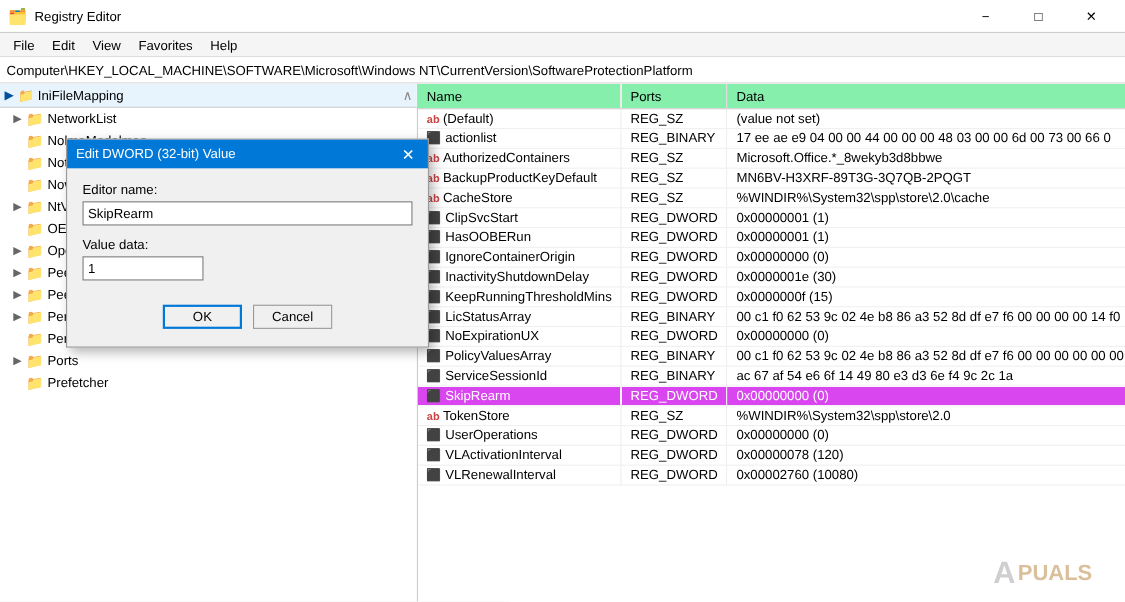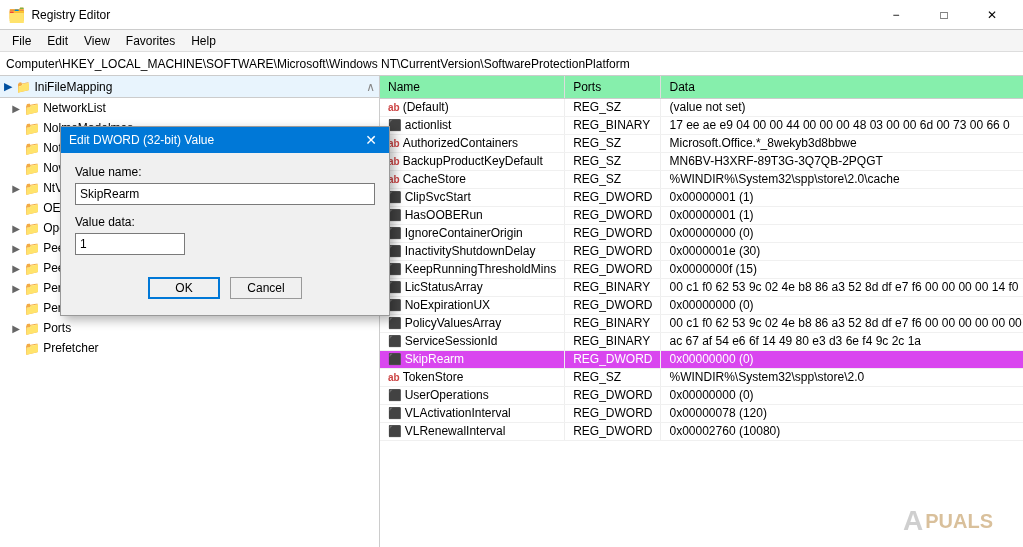--- a/index.html
+++ b/index.html
@@ -454,21 +454,21 @@
     </div>
   </div>
 
   <div class="dialog-overlay">
     <div class="dialog">
       <div class="dialog-title-bar">
         <span>Edit DWORD (32-bit) Value</span>
         <button class="dialog-close-btn">✕</button>
       </div>
       <div class="dialog-body">
-        <label class="dialog-label">Value name:</label>
+        <label class="dialog-label">Editor name:</label>
         <input class="dialog-input" type="text" readonly="" value="SkipRearm" style="">
         <div class="dialog-row">
           <div>
             <label class="dialog-label">Value data:</label>
             <input class="value-data-input" type="text" value="1" style="">
           </div>
         </div>
         <div class="dialog-buttons">
           <button class="dialog-btn ok-btn">OK</button>
           <button class="dialog-btn">Cancel</button>

